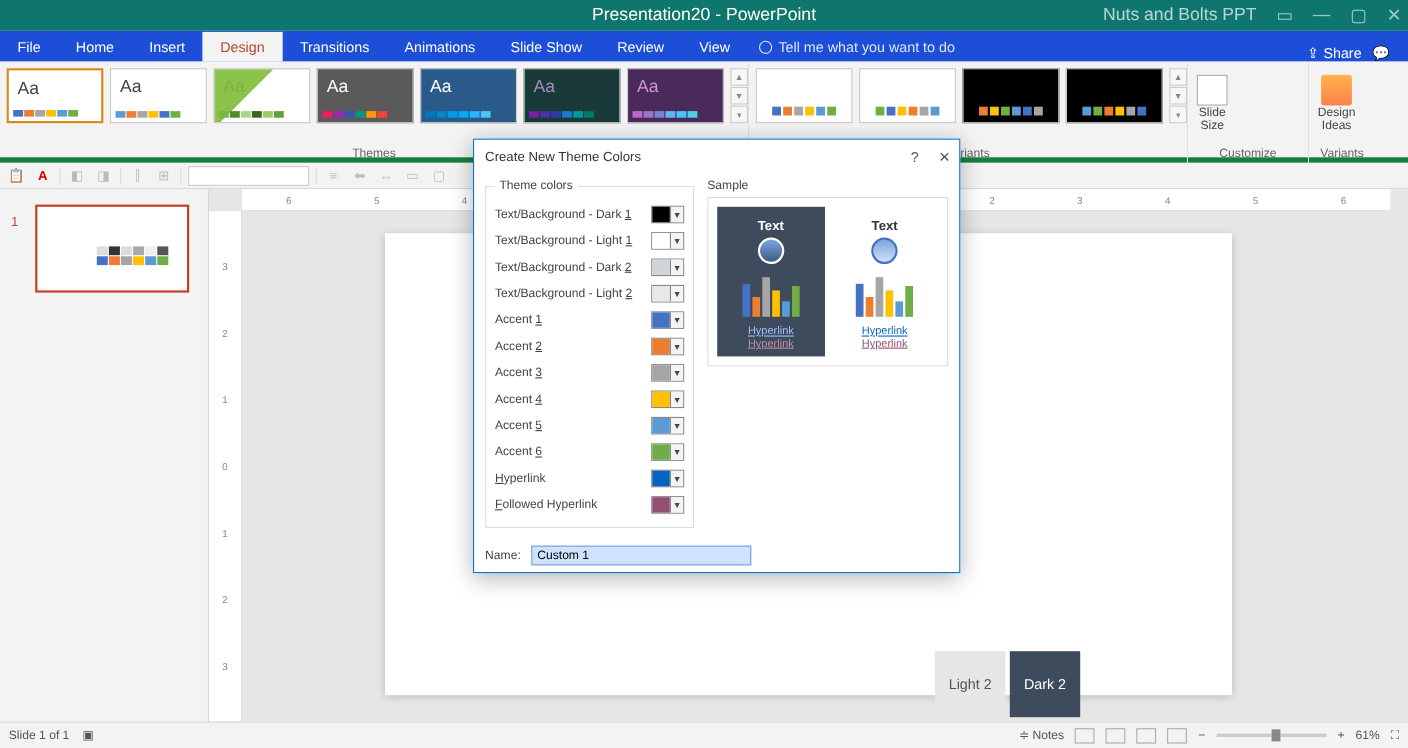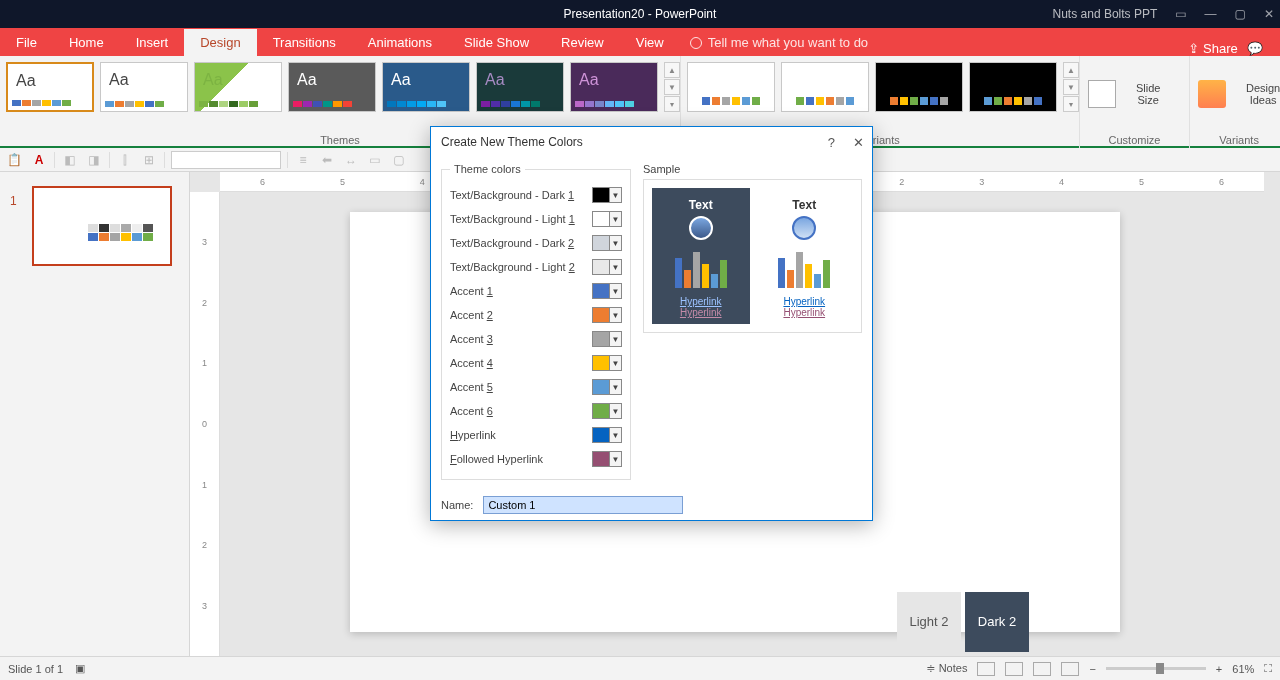--- a/index.html
+++ b/index.html
@@ -1,42 +1,42 @@
 <!DOCTYPE html>
 <html><head>
 <meta charset="utf-8">
 <style>
   html,body{margin:0;padding:0;font-family:"Segoe UI",Arial,sans-serif;font-size:12px;color:#444;background:#fff;overflow:hidden;width:1280px;height:680px}
   * { box-sizing: border-box; }
   
-  .titlebar{background:#0f172a;height:28px;display:flex;align-items:center;color:#fff;font-size:12px;position:relative}
+  .titlebar{background:#0f766e;height:28px;display:flex;align-items:center;color:#fff;font-size:16px;position:relative}
   .titlebar .title{position:absolute;left:50%;transform:translateX(-50%)}
   .titlebar .right{position:absolute;right:6px;display:flex;gap:18px;align-items:center}
   .titlebar .right .txt{opacity:.7}
   
-  .ribbontabs{background:#ef4444;height:28px;display:flex;align-items:flex-end;color:#fff;font-size:13px}
+  .ribbontabs{background:#1d4ed8;height:28px;display:flex;align-items:flex-end;color:#fff;font-size:13px}
   .ribbontabs .tab{padding:6px 16px;cursor:pointer}
   .ribbontabs .tab.active{background:#f3f3f3;color:#b7472a}
   .ribbontabs .tell{padding:6px 10px;opacity:.85;display:flex;align-items:center;gap:6px}
   .ribbontabs .bulb{width:12px;height:12px;border:1px solid #fff;border-radius:50%;position:relative}
   .ribbontabs .right{margin-left:auto;display:flex;align-items:center;gap:10px;padding-right:16px}
   .ribbontabs .share{display:flex;align-items:center;gap:4px}
   
-  .ribbon{background:#f3f3f3;border-bottom:2px solid #15803d;height:92px;display:flex}
+  .ribbon{background:#f3f3f3;border-bottom:5px solid #15803d;height:92px;display:flex}
   .themes-gallery{display:flex;gap:6px;padding:6px 6px 0 6px;flex:0 0 auto}
   .theme-thumb{width:88px;height:50px;border:1px solid #c8c8c8;background:#fff;position:relative;display:flex;flex-direction:column;justify-content:flex-end;padding:4px}
   .theme-thumb.sel{border:2px solid #d88a1a}
   .theme-aa{font-size:16px;font-weight:400;color:#444;position:absolute;top:8px;left:8px}
   .theme-swatches{display:flex;gap:1px}
   .theme-swatches span{width:9px;height:6px}
   .gallery-arrows{width:16px;display:flex;flex-direction:column;gap:1px;padding-top:6px}
   .gallery-arrows div{height:16px;border:1px solid #ccc;background:#f7f7f7;font-size:8px;display:flex;align-items:center;justify-content:center;color:#888}
   .ribbon-group-label{position:absolute;bottom:2px;left:0;right:0;text-align:center;font-size:11px;color:#666}
   .ribbon-group{position:relative;padding-bottom:16px;height:92px;display:flex;border-right:1px solid #e0e0e0}
-  .ribbon-btn{display:flex;flex-direction:row;align-items:center;justify-content:center;gap:20px;padding:4px 8px;font-size:11px;color:#444;text-align:center;line-height:1.1}
+  .ribbon-btn{display:flex;flex-direction:column;align-items:center;justify-content:center;gap:0;padding:4px 8px;font-size:11px;color:#444;text-align:center;line-height:1.1}
   .ribbon-btn .ico{width:28px;height:28px}
   .variant-thumb{width:88px;height:50px;border:1px solid #c8c8c8;background:#fff;position:relative;display:flex;align-items:flex-end;justify-content:center;padding-bottom:6px}
   .variant-thumb .sw{display:flex;gap:2px}
   .variant-thumb .sw span{width:8px;height:8px}
   
   .qat{background:#f3f3f3;height:24px;border-bottom:1px solid #d6d6d6;display:flex;align-items:center;gap:6px;padding:0 6px;color:#bbb}
   .qat .sep{width:1px;height:16px;background:#ddd}
   .qat .ctl{width:18px;height:18px;display:flex;align-items:center;justify-content:center}
   .qat .fontbox{width:110px;height:18px;border:1px solid #ccc;background:#fff}
   
@@ -340,21 +340,21 @@
       <span>2</span>
       <span>1</span>
       <span>0</span>
       <span>1</span>
       <span>2</span>
       <span>3</span>
     </div>
   <div class="canvas"></div>
 
   <div class="accent-tiles-top" style="left: 850px; top: 420px;">
-      <div class="tile" style="background: rgb(230, 230, 230); color: rgb(85, 85, 85); margin-left: 47px;">Light 2</div>
+      <div class="tile" style="background: rgb(230, 230, 230); color: rgb(85, 85, 85);">Light 2</div>
       <div class="tile" style="background: rgb(61, 75, 93); color: rgb(255, 255, 255);">Dark 2</div>
     </div>
   <div class="accent-tiles" style="left: 850px; top: 486px;">
       <div class="tile" style="background: rgb(165, 165, 165);">Accent 3</div>
       <div class="tile" style="background: rgb(255, 192, 0);">Accent 4</div>
       <div class="tile" style="background: rgb(68, 114, 196);">Accent 5</div>
       <div class="tile" style="background: rgb(112, 173, 71);">Accent 6</div>
     </div>
 </div>
 

